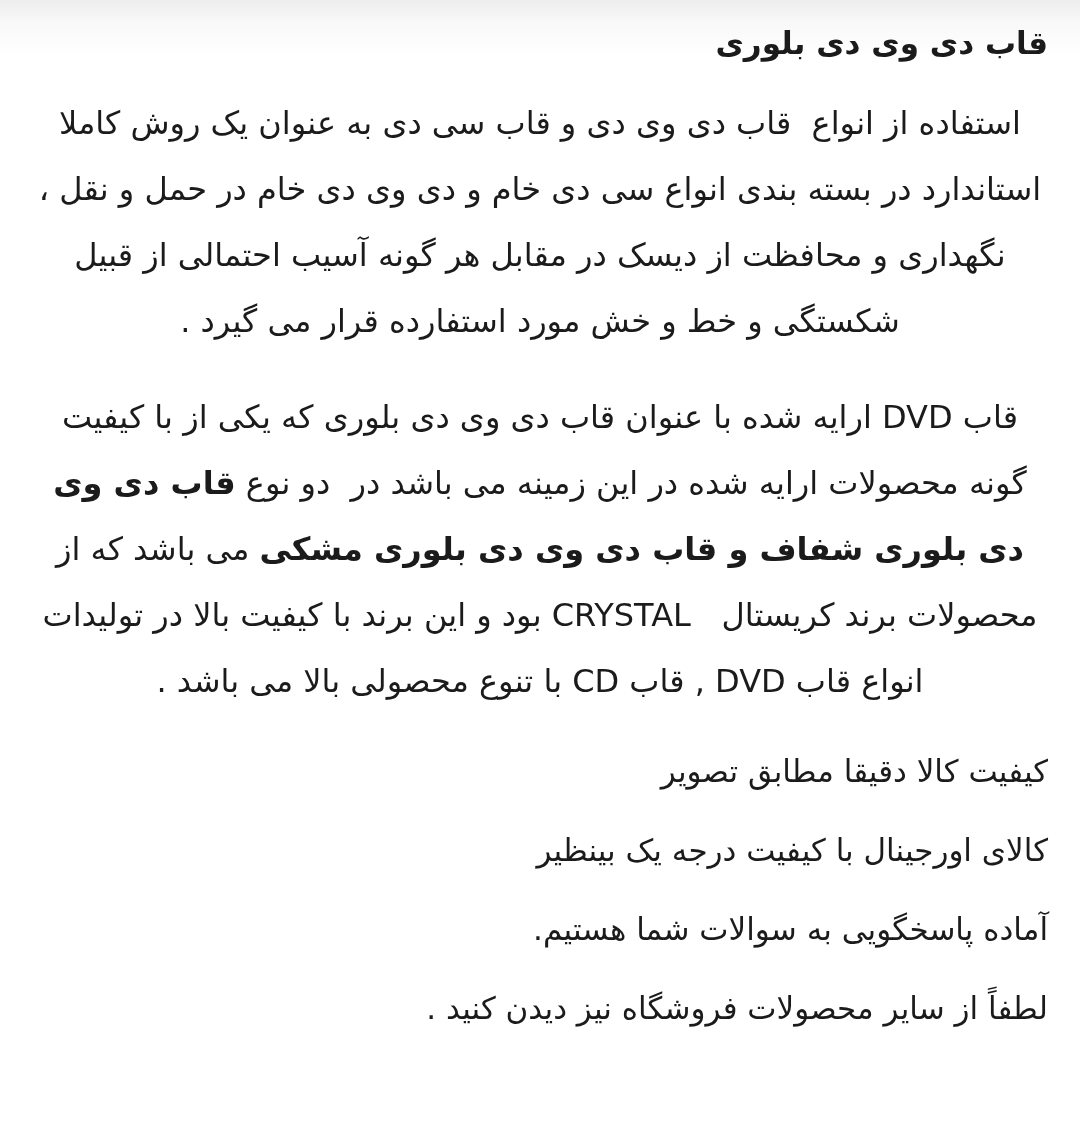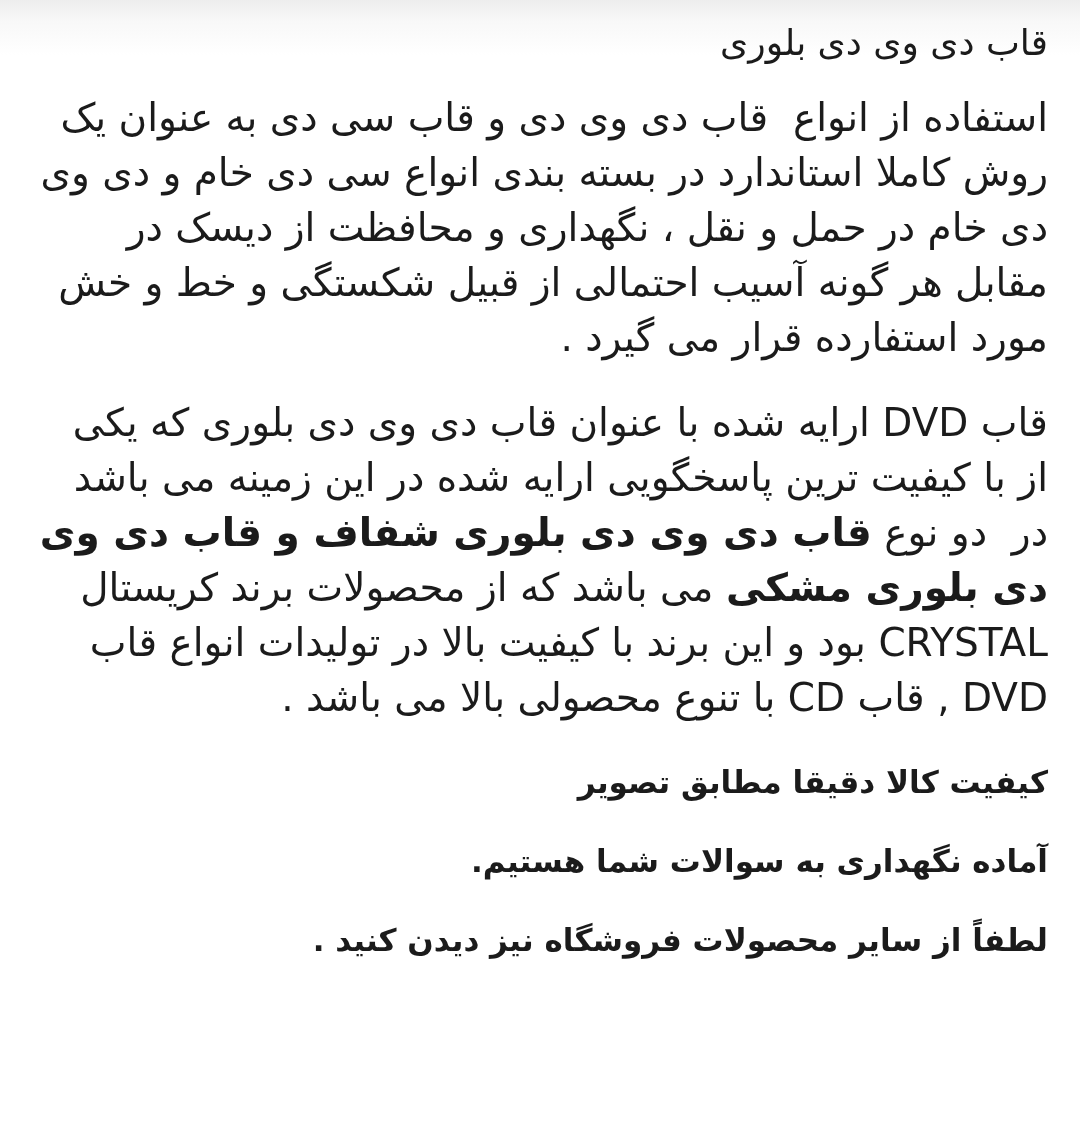--- a/index.html
+++ b/index.html
@@ -25,56 +25,58 @@
   .page::before {
     content: "";
     position: absolute;
     top: 0; left: 0; right: 0;
     height: 55px;
     background: linear-gradient(to bottom, #ededed 0%, #f8f8f8 40%, #ffffff 100%);
     pointer-events: none;
   }
   .content { position: relative; }
   .title {
-    font-size: 36px;
-    font-weight: 400;
+    font-size: 31px;
+    font-weight: 700;
     line-height: 58px;
     margin: 0 0 18px 0;
   }
   p.body {
-    font-size: 39px;
+    font-size: 32px;
     font-weight: 400;
-    line-height: 55px;
+    line-height: 66px;
     margin: 0 0 30px 0;
     white-space: pre-wrap;
+    text-align: center;
   }
   p.body strong { font-weight: 700; }
   p.note {
     font-size: 31px;
-    font-weight: 700;
+    font-weight: 400;
     line-height: 55px;
     margin: 0 0 24px 0;
     white-space: pre-wrap;
   }
 </style>
 </head>
 <body>
 
 <div class="page">
   <div class="content">
 
     <h1 class="title">قاب دی وی دی بلوری</h1>
 
     <p class="body">استفاده از انواع  قاب دی وی دی و قاب سی دی به عنوان یک روش کاملا استاندارد در بسته بندی انواع سی دی خام و دی وی دی خام در حمل و نقل ، نگهداری و محافظت از دیسک در مقابل هر گونه آسیب احتمالی از قبیل شکستگی و خط و خش مورد استفارده قرار می گیرد .</p>
 
-    <p class="body"><span>قاب DVD ارایه شده با عنوان قاب دی وی دی بلوری که یکی از با کیفیت ترین پاسخگویی ارایه شده در این زمینه می باشد در  دو نوع </span><strong>قاب دی وی دی بلوری شفاف و قاب دی وی دی بلوری مشکی</strong><span> می باشد که از محصولات برند کریستال   CRYSTAL بود و این برند با کیفیت بالا در تولیدات انواع قاب DVD , قاب CD با تنوع محصولی بالا می باشد .</span></p>
+    <p class="body"><span>قاب DVD ارایه شده با عنوان قاب دی وی دی بلوری که یکی از با کیفیت گونه محصولات ارایه شده در این زمینه می باشد در  دو نوع </span><strong>قاب دی وی دی بلوری شفاف و قاب دی وی دی بلوری مشکی</strong><span> می باشد که از محصولات برند کریستال   CRYSTAL بود و این برند با کیفیت بالا در تولیدات انواع قاب DVD , قاب CD با تنوع محصولی بالا می باشد .</span></p>
 
 
     <p class="note">کیفیت کالا دقیقا مطابق تصویر</p>
 
+    <p class="note">کالای اورجینال با کیفیت درجه یک بینظیر</p>
 
 
-    <p class="note">آماده نگهداری به سوالات شما هستیم.</p>
+    <p class="note">آماده پاسخگویی به سوالات شما هستیم.</p>
 
     <p class="note">لطفاً از سایر محصولات فروشگاه نیز دیدن کنید .</p>
 
   </div>
 </div>
 
 </body></html>

